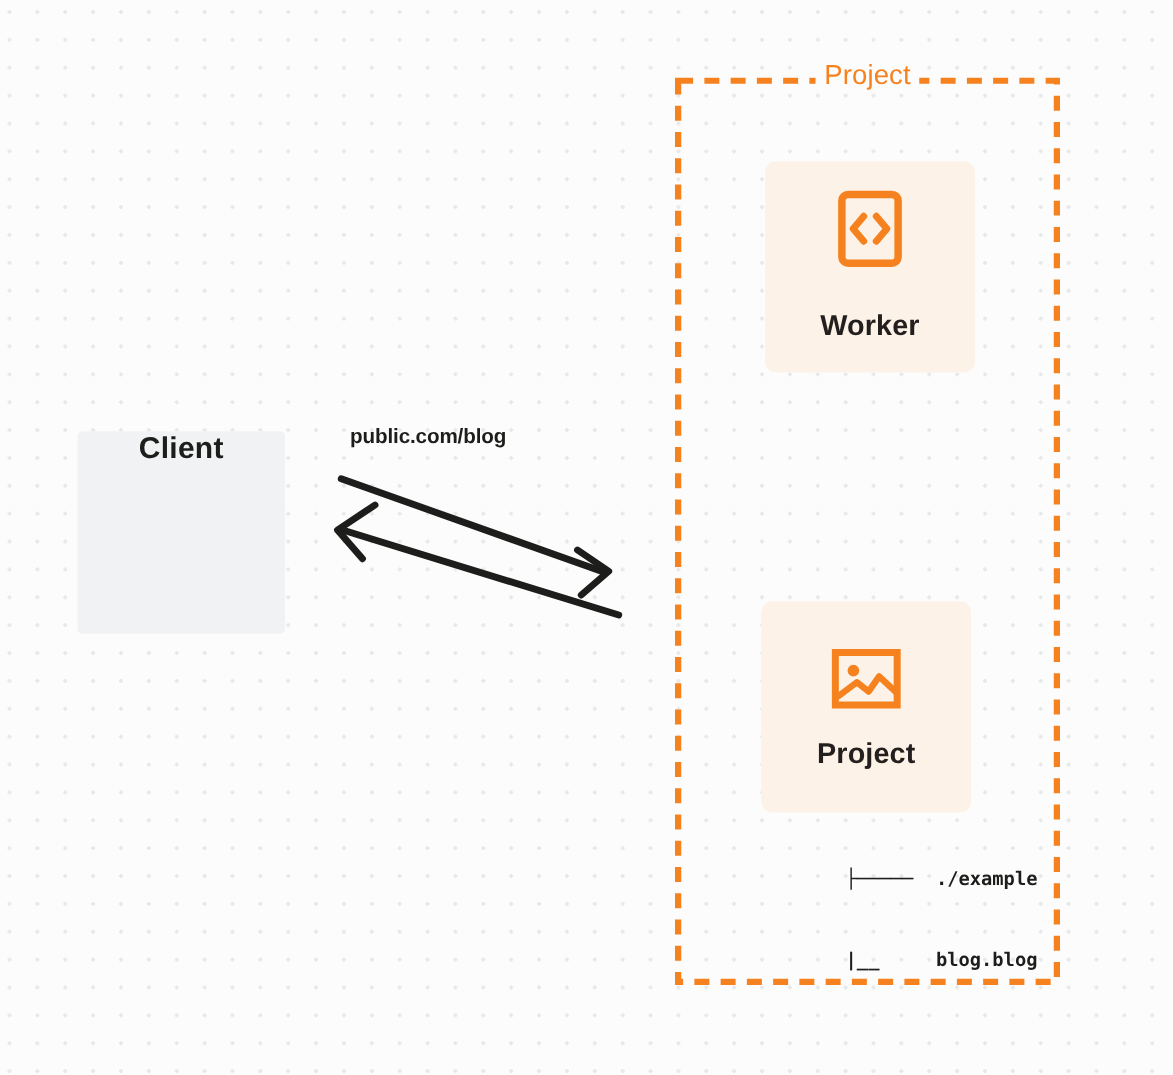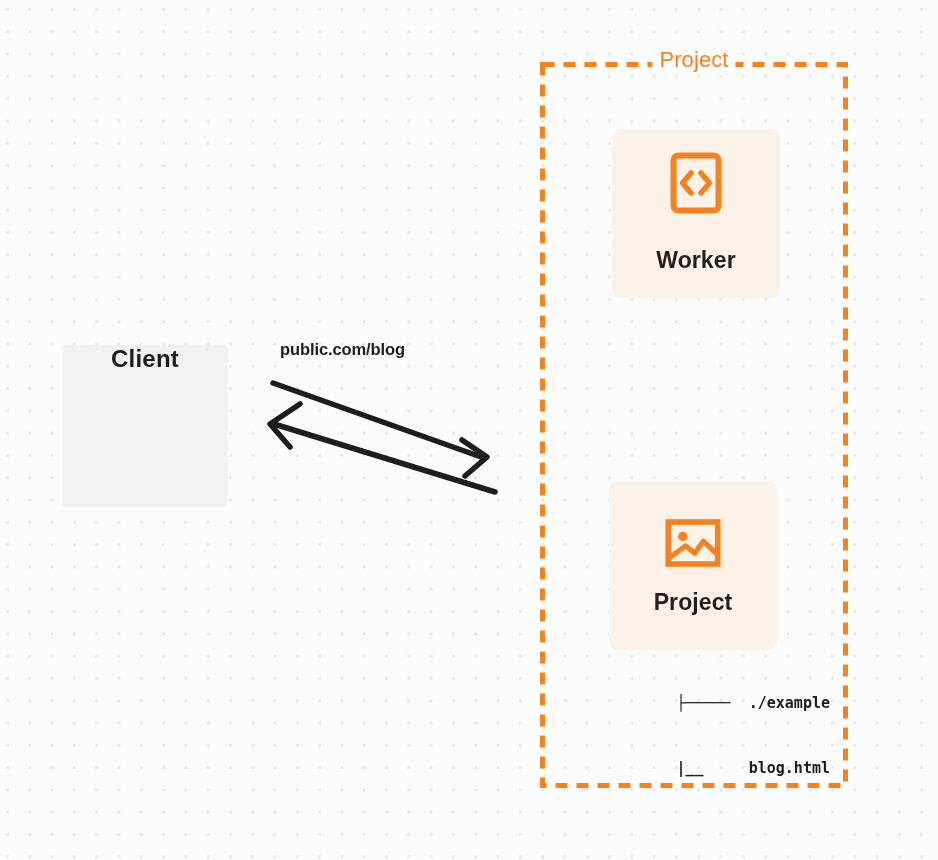--- a/index.html
+++ b/index.html
@@ -196,17 +196,17 @@
         <rect x="3.5" y="3.5" width="53" height="45" fill="none" stroke="#f6821f" stroke-width="6"></rect>
         <circle cx="19" cy="19" r="5" fill="#f6821f"></circle>
         <polyline points="6,41 22,29 32,37 41,24 55,37" fill="none" stroke="#f6821f" stroke-width="5.5" stroke-linecap="round" stroke-linejoin="round"></polyline>
       </svg>
     </span>
     <span class="card-label">Project</span>
   </div>
 
   <div id="file-tree">
     <span class="tree-row">├─────  ./example</span>
-    <span class="tree-row">     |__     blog.html</span>
+    <span class="tree-row">     |__     blog.blog</span>
     
   </div>
 
 </div>
 
 </body></html>

